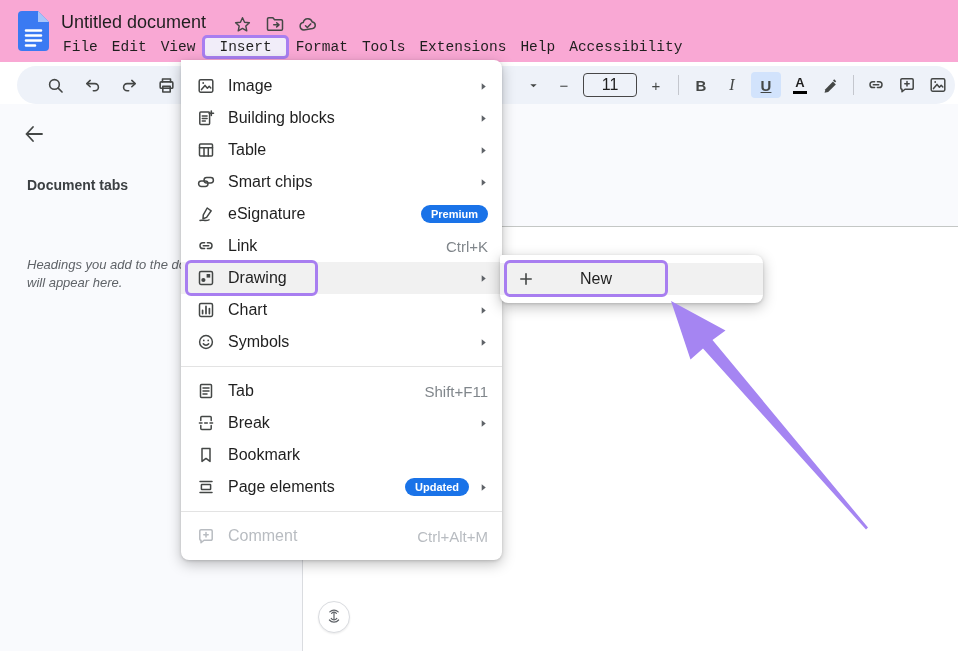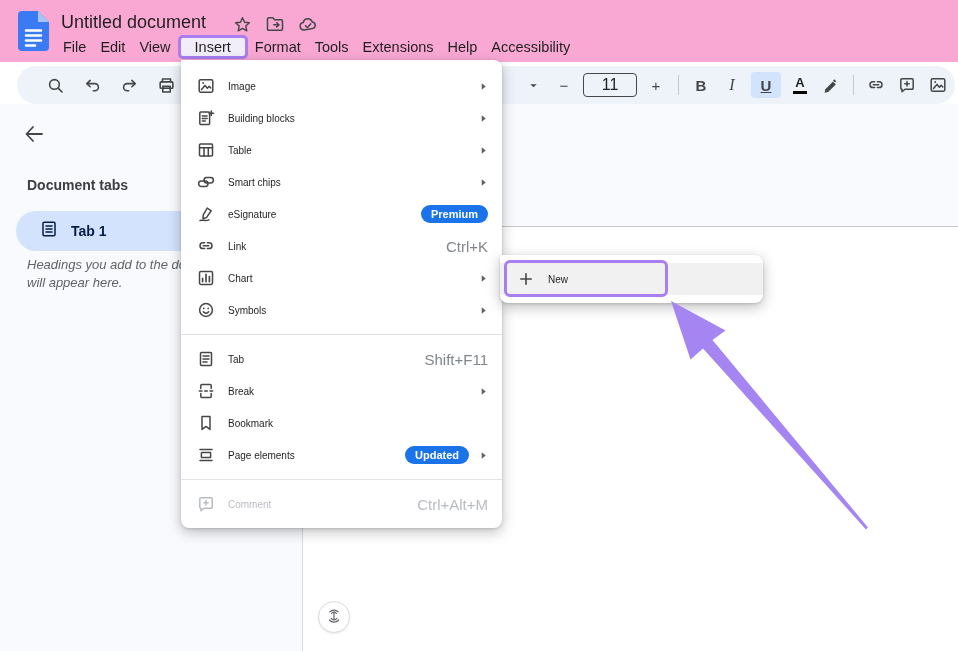--- a/index.html
+++ b/index.html
@@ -6,21 +6,21 @@
   html,body { width: 958px; height: 651px; overflow: hidden; }
   body { position: relative; font-family: "Liberation Sans", sans-serif; background: #fff; color:#1f1f1f; }
 
   
   .header { position:absolute; left:0; top:0; width:958px; height:62px; background:#f9a8d4; z-index:3; }
   .logo { position:absolute; left:18px; top:11px; }
   .doc-title { position:absolute; left:61px; top:12px; font-size:18px; color:#1f1f1f; }
   .title-icons { position:absolute; left:232px; top:14px; display:flex; gap:13px; color:#454746; }
   .title-icons .tic { width:20px; height:20px; display:flex; align-items:center; justify-content:center; cursor:pointer; }
   .menubar { position:absolute; left:56px; top:34px; display:flex; align-items:center; height:26px; }
-  .menubar .mb-item { font-size:14.5px; color:#1f1f1f; padding:2px 7px; border-radius:4px; cursor:pointer; white-space:nowrap; }
+  .menubar .mb-item { font-size:14.5px; color:#1f1f1f; padding:2px 7px; border-radius:4px; cursor:pointer; white-space:nowrap;font-family:Liberation Mono, monospace; }
   .menubar .mb-item.boxed { border:3px solid #a87ef0; border-radius:5px; background:#f1edf9; padding:1px 14px; }
 
   
   .toolbar { position:absolute; left:17px; top:66px; width:938px; height:38px; background:#eef2f9; border-radius:19px; z-index:1; }
   .tb-group { position:absolute; top:0; height:38px; display:flex; align-items:center; }
   .tb-left { left:26px; gap:13px; }
   .tb-right { left:504px; gap:7px; }
   .tb-btn { min-width:24px; height:26px; display:flex; align-items:center; justify-content:center; color:#444746; border-radius:4px; cursor:pointer; }
   .tb-btn svg { display:block; }
   .tb-sep { width:1px; height:20px; background:#c4c7ce; margin:0 3px; }
@@ -47,33 +47,33 @@
   .tab-pill { position:absolute; left:16px; top:107px; width:266px; height:40px; background:#d3e3fd; border-radius:20px 0 0 20px; display:flex; align-items:center; padding-left:24px; gap:13px; cursor:pointer; }
   .tab-pill .tp-label { font-size:14px; font-weight:700; color:#041e49; }
   .sb-hint { position:absolute; left:27px; top:152px; width:212px; font-size:13px; font-style:italic; color:#5f6368; line-height:17.5px; }
 
   
   .insert-menu { position:absolute; left:181px; top:60px; width:321px; background:#fff; border-radius:0 8px 8px 8px; box-shadow:0 4px 14px rgba(0,0,0,.25), 0 1px 3px rgba(0,0,0,.15); padding:10px 0 8px 0; z-index:10; }
   .menu-row { position:relative; display:flex; align-items:center; height:32px; padding:0 14px 0 16px; cursor:pointer; }
   .menu-row.hover { background:#f1f1f1; }
   .menu-row .mi { width:18px; height:18px; margin-right:13px; color:#444746; flex:none; }
   .menu-row .mi svg { display:block; }
-  .menu-row .label { font-size:10px; color:#1f1f1f; white-space:nowrap; }
+  .menu-row .label { font-size:16px; color:#1f1f1f; white-space:nowrap; }
   .menu-row .spacer { flex:1; }
   .menu-row .shortcut { font-size:15px; color:#80868b; }
   .menu-row .sub-arrow { margin-left:10px; color:#5f6368; }
   .menu-row.disabled .label, .menu-row.disabled .shortcut { color:#b8bcc1; }
   .menu-row.disabled .mi { color:#b8bcc1; }
   .menu-sep { height:1px; background:#e3e3e3; margin:8px 0; }
   .badge { background:#1a73e8; color:#fff; font-size:11px; font-weight:700; padding:3.5px 10px; border-radius:10px; line-height:1; }
   .purple-box { position:absolute; border:3px solid #a87ef0; border-radius:6px; pointer-events:none; z-index:6; }
 
   
   .drawing-submenu { position:absolute; left:500px; top:255px; width:263px; background:#fff; border-radius:2px 8px 8px 8px; box-shadow:0 4px 14px rgba(0,0,0,.25), 0 1px 3px rgba(0,0,0,.15); padding:8px 0; z-index:11; }
-  .drawing-submenu .menu-row { padding:0 14px 0 18px; }
+  .drawing-submenu .menu-row { padding:0 14px 0 18px;gap:32px; }
   .drawing-submenu .mi { width:16px; height:16px; margin-right:14px; }
 
   
   .annotation-arrow { position:absolute; left:640px; top:285px; width:250px; height:260px; z-index:12; pointer-events:none; }
 </style>
 </head>
 <body>
 
 <div class="canvas">
   <div class="page"></div>
@@ -90,29 +90,20 @@
   </span>
 </button>
 
 <div class="sidebar">
   <div class="back-btn">
     <svg width="24" height="24" viewBox="0 0 24 24" fill="none" stroke="#444746" stroke-width="1.8" stroke-linecap="round" stroke-linejoin="round">
       <path d="M11 5 L4.5 12 L11 19 M4.5 12 H20"></path>
     </svg>
   </div>
   <div class="sb-title">Document tabs</div>
-  <div class="tab-pill">
-    <span>
-      <svg width="18" height="18" viewBox="0 0 18 18" fill="none" stroke="#041e49" stroke-width="1.5" stroke-linejoin="round">
-        <rect x="3" y="2.2" width="12" height="13.6" rx="1.2"></rect>
-        <path d="M6 6 h6 M6 9 h6 M6 12 h6" stroke-linecap="round"></path>
-      </svg>
-    </span>
-    <span class="tp-label">Tab 1</span>
-  </div>
   <div class="sb-hint">Headings you add to the document will appear here.</div>
 </div>
 
 <div class="toolbar">
   <div class="tb-group tb-left" id="tb-left">
       <div class="tb-btn">
         <span>
           <svg width="19" height="19" viewBox="0 0 18 18" fill="none" stroke="currentColor" stroke-width="1.5" stroke-linecap="round" stroke-linejoin="round">
             <circle cx="8" cy="8" r="4.6"></circle>
             <path d="M11.5 11.5 L15.2 15.2"></path>
@@ -340,20 +331,35 @@
     <div class="menu-row">
       <span class="mi">
         <svg width="18" height="18" viewBox="0 0 18 18" fill="none" stroke="currentColor" stroke-width="1.5" stroke-linecap="round" stroke-linejoin="round">
           <path d="M7.6 11.6 H5.9 a2.9 2.9 0 0 1 0 -5.8 h1.7 M10.4 5.8 h1.7 a2.9 2.9 0 0 1 0 5.8 h-1.7 M6.3 8.7 h5.4"></path>
         </svg>
       </span>
       <span class="label">Link</span>
       <span class="spacer"></span>
       <span class="shortcut">Ctrl+K</span>
     </div>
+    <div class="menu-row hover">
+      <span class="mi">
+        <svg width="18" height="18" viewBox="0 0 18 18" fill="none" stroke="currentColor" stroke-width="1.5" stroke-linecap="round" stroke-linejoin="round">
+          <rect x="2.5" y="2.5" width="13" height="13" rx="1.4"></rect>
+          <rect x="9.6" y="5" width="3.6" height="3.6" fill="currentColor" stroke="none"></rect>
+          <circle cx="6.4" cy="11" r="2.1" fill="currentColor" stroke="none"></circle>
+        </svg>
+      </span>
+      <span class="label">Drawing</span>
+      <span class="spacer"></span>
+      <span class="sub-arrow"><svg width="9" height="9" viewBox="0 0 10 10">
+          <path d="M3 1.5 L7.5 5 L3 8.5 Z" fill="currentColor"></path>
+        </svg></span>
+      <div class="purple-box" style="left: 4px; top: -2px; width: 133px; height: 36px;"></div>
+    </div>
     <div class="menu-row">
       <span class="mi">
         <svg width="18" height="18" viewBox="0 0 18 18" fill="none" stroke="currentColor" stroke-width="1.5" stroke-linecap="round" stroke-linejoin="round">
           <rect x="2.5" y="2.5" width="13" height="13" rx="1.4"></rect>
           <path d="M5.6 12.6 V9.4 M9 12.6 V5.4 M12.4 12.6 V7.6" stroke-width="1.7"></path>
         </svg>
       </span>
       <span class="label">Chart</span>
       <span class="spacer"></span>
       <span class="sub-arrow"><svg width="9" height="9" viewBox="0 0 10 10">

